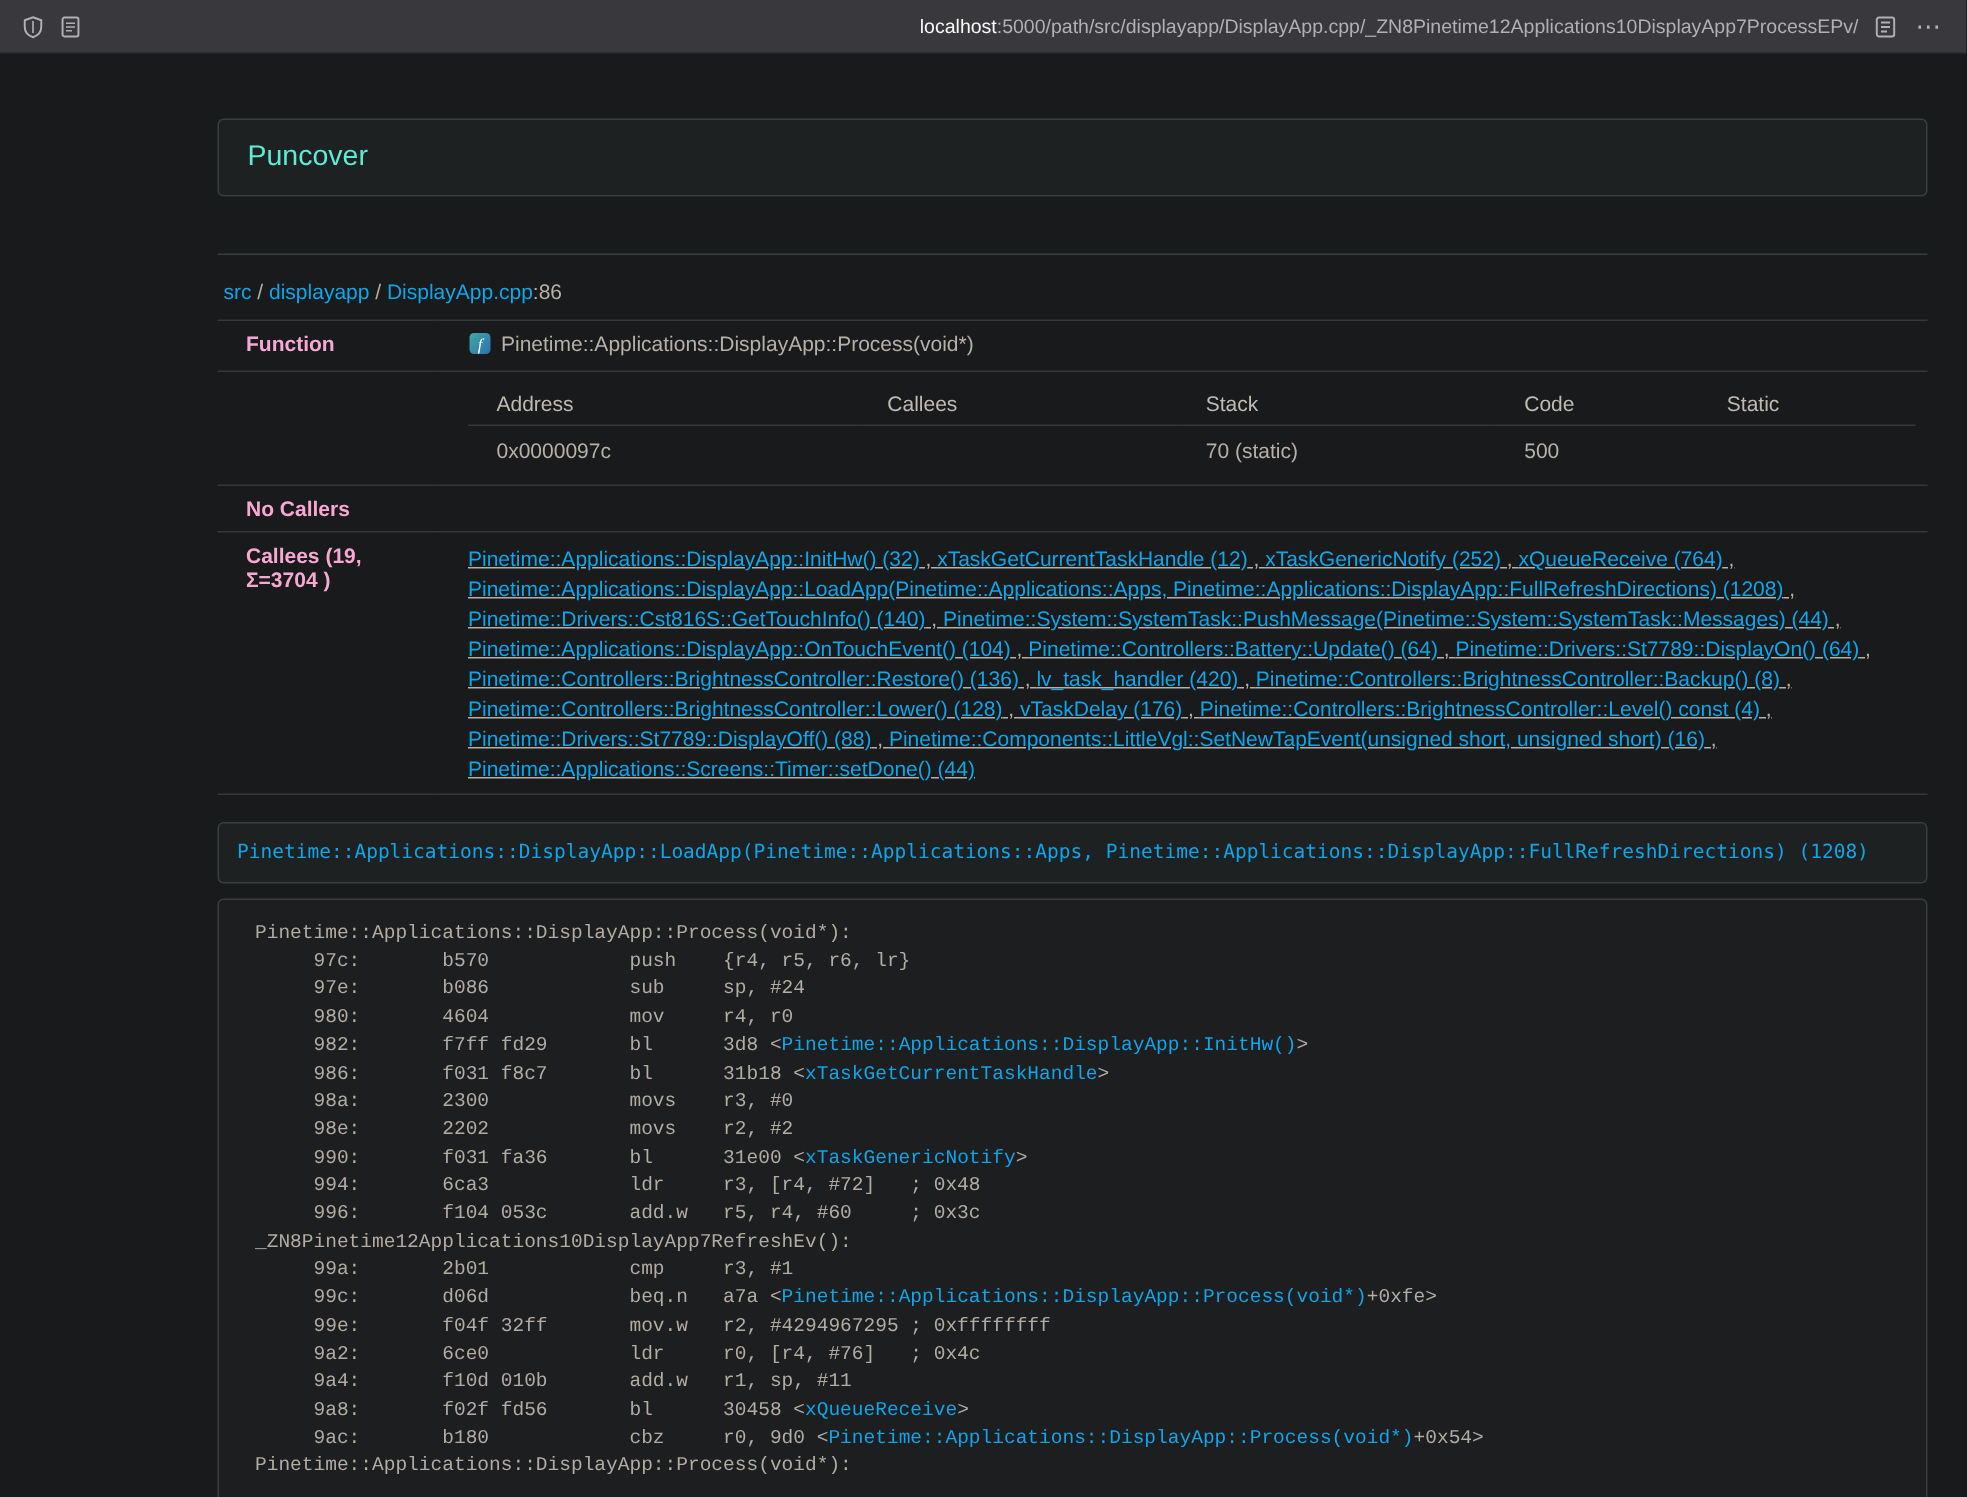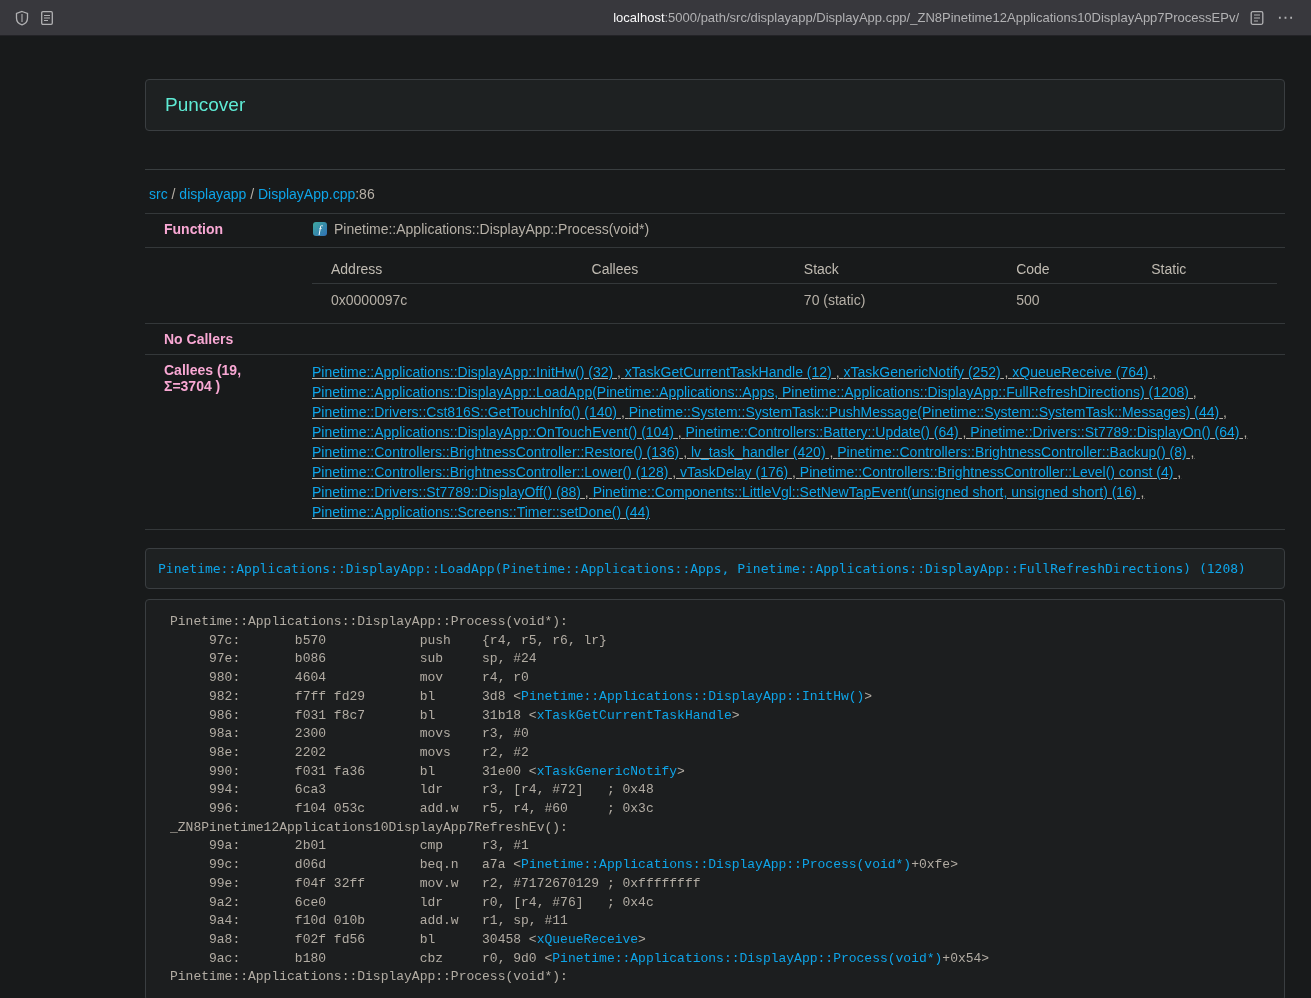--- a/index.html
+++ b/index.html
@@ -151,21 +151,21 @@
         <div class="code-line"><span>     982:	f7ff fd29 	bl	3d8 &lt;</span><a href="#" class="lnk">Pinetime::Applications::DisplayApp::InitHw()</a><span>&gt;</span></div>
         <div class="code-line"><span>     986:	f031 f8c7 	bl	31b18 &lt;</span><a href="#" class="lnk">xTaskGetCurrentTaskHandle</a><span>&gt;</span></div>
         <div class="code-line"><span>     98a:	2300      	movs	r3, #0</span></div>
         <div class="code-line"><span>     98e:	2202      	movs	r2, #2</span></div>
         <div class="code-line"><span>     990:	f031 fa36 	bl	31e00 &lt;</span><a href="#" class="lnk">xTaskGenericNotify</a><span>&gt;</span></div>
         <div class="code-line"><span>     994:	6ca3      	ldr	r3, [r4, #72]	; 0x48</span></div>
         <div class="code-line"><span>     996:	f104 053c 	add.w	r5, r4, #60	; 0x3c</span></div>
         <div class="code-line"><span>_ZN8Pinetime12Applications10DisplayApp7RefreshEv():</span></div>
         <div class="code-line"><span>     99a:	2b01      	cmp	r3, #1</span></div>
         <div class="code-line"><span>     99c:	d06d      	beq.n	a7a &lt;</span><a href="#" class="lnk">Pinetime::Applications::DisplayApp::Process(void*)</a><span>+0xfe&gt;</span></div>
-        <div class="code-line"><span>     99e:	f04f 32ff 	mov.w	r2, #7172670129	; 0xffffffff</span></div>
+        <div class="code-line"><span>     99e:	f04f 32ff 	mov.w	r2, #4294967295	; 0xffffffff</span></div>
         <div class="code-line"><span>     9a2:	6ce0      	ldr	r0, [r4, #76]	; 0x4c</span></div>
         <div class="code-line"><span>     9a4:	f10d 010b 	add.w	r1, sp, #11</span></div>
         <div class="code-line"><span>     9a8:	f02f fd56 	bl	30458 &lt;</span><a href="#" class="lnk">xQueueReceive</a><span>&gt;</span></div>
         <div class="code-line"><span>     9ac:	b180      	cbz	r0, 9d0 &lt;</span><a href="#" class="lnk">Pinetime::Applications::DisplayApp::Process(void*)</a><span>+0x54&gt;</span></div>
         <div class="code-line"><span>Pinetime::Applications::DisplayApp::Process(void*):</span></div>
       </div>
   </div>
 
 </div>
 

